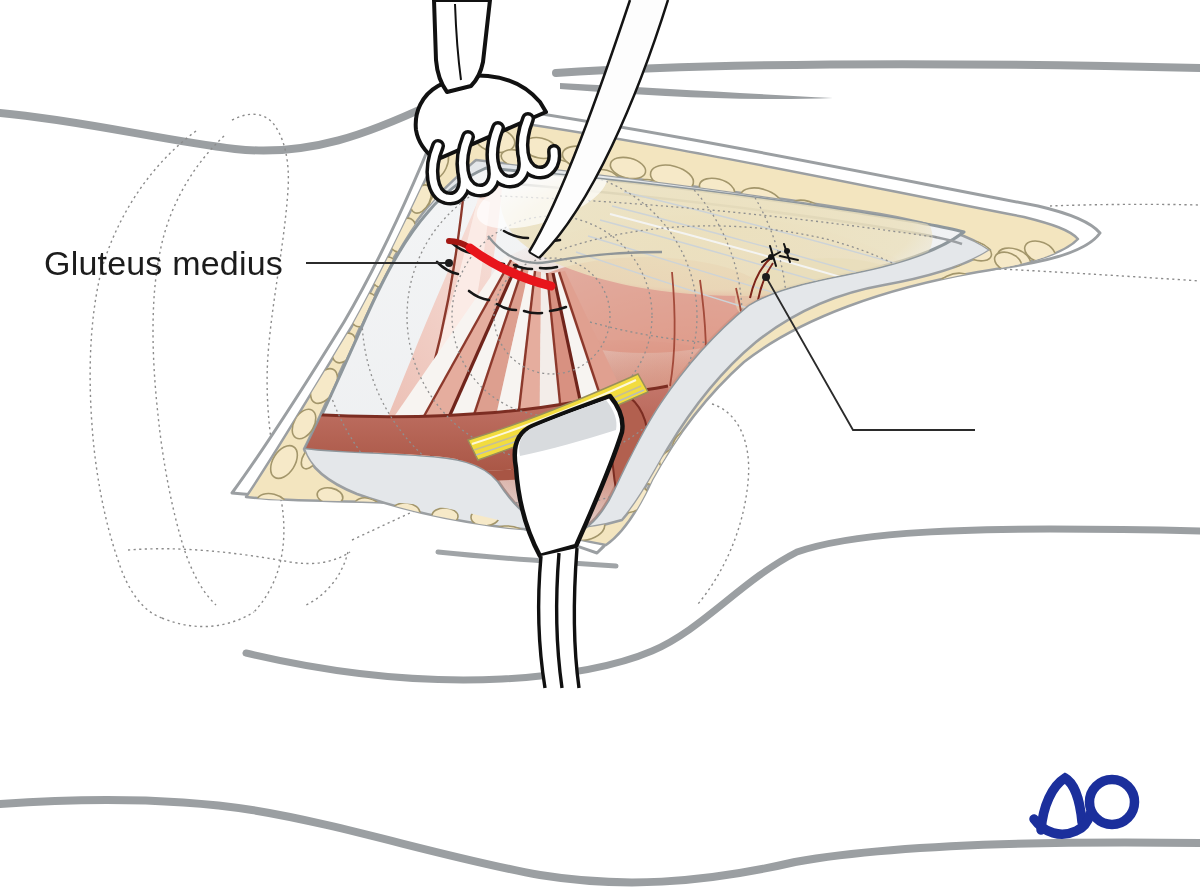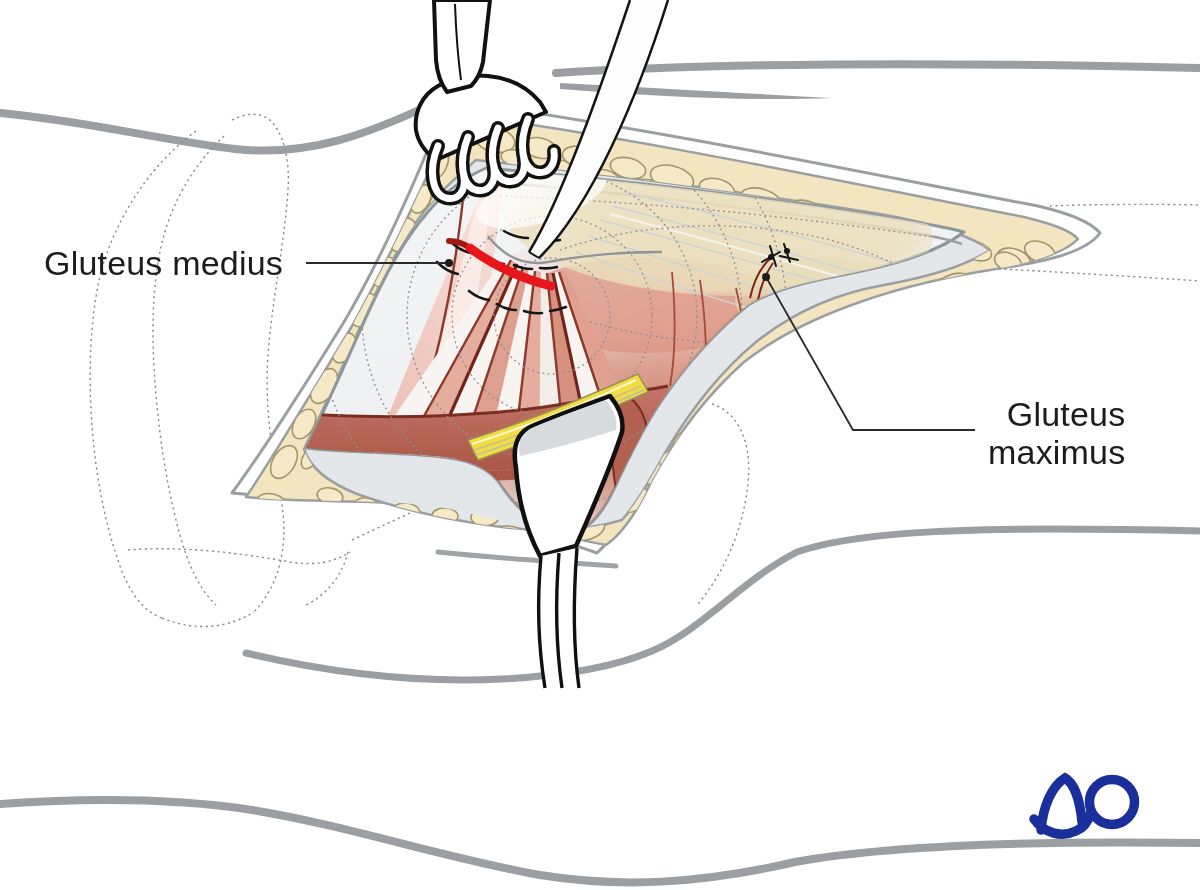--- a/index.html
+++ b/index.html
@@ -1,17 +1,17 @@
 <!DOCTYPE html>
 <html><head>
 <meta charset="utf-8">
 <style>
   html,body{margin:0;padding:0;background:#ffffff;}
   .stage{position:relative;width:1200px;height:890px;background:#ffffff;overflow:hidden;
-         font-family:"Liberation Sans", sans-serif;text-align:right;}
+         font-family:"Liberation Sans", sans-serif;}
   .stage svg{position:absolute;left:0;top:0;}
   .anat-label{position:absolute;color:#1c1c1c;font-size:34px;line-height:38px;
               letter-spacing:0.2px;white-space:nowrap;}
   .anat-label span{display:block;}
 </style>
 </head>
 <body>
 
 <div class="stage">
 
@@ -323,18 +323,14 @@
 
   <g fill="none" stroke="#1b2f9c" stroke-width="9.5" stroke-linecap="round">
     <path d="M 1041,830 C 1043,806 1052,786 1065,778 C 1074,783 1080,800 1082,822"></path>
     <path d="M 1034,819 C 1044,833 1061,838 1076,831 C 1083,828 1088,822 1090,814"></path>
     <circle cx="1112" cy="802" r="22.5"></circle>
   </g>
 </svg>
 
 <div class="anat-label" style="left:44px;top:244px;">Gluteus medius</div>
 
-<div class="anat-label" style="left:988px;top:395px;">
-  <span>Gluteus</span>
-  <span>maximus</span>
+
 </div>
 
-</div>
-
 </body></html>

